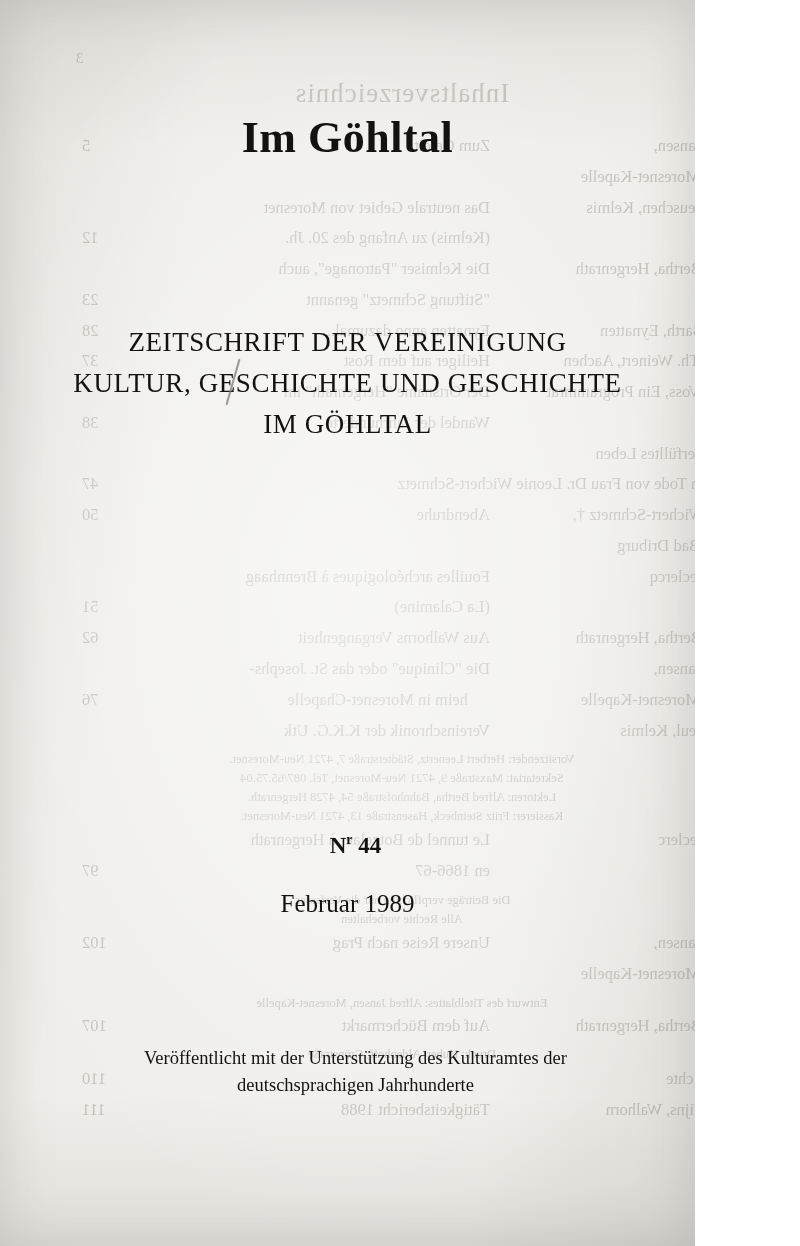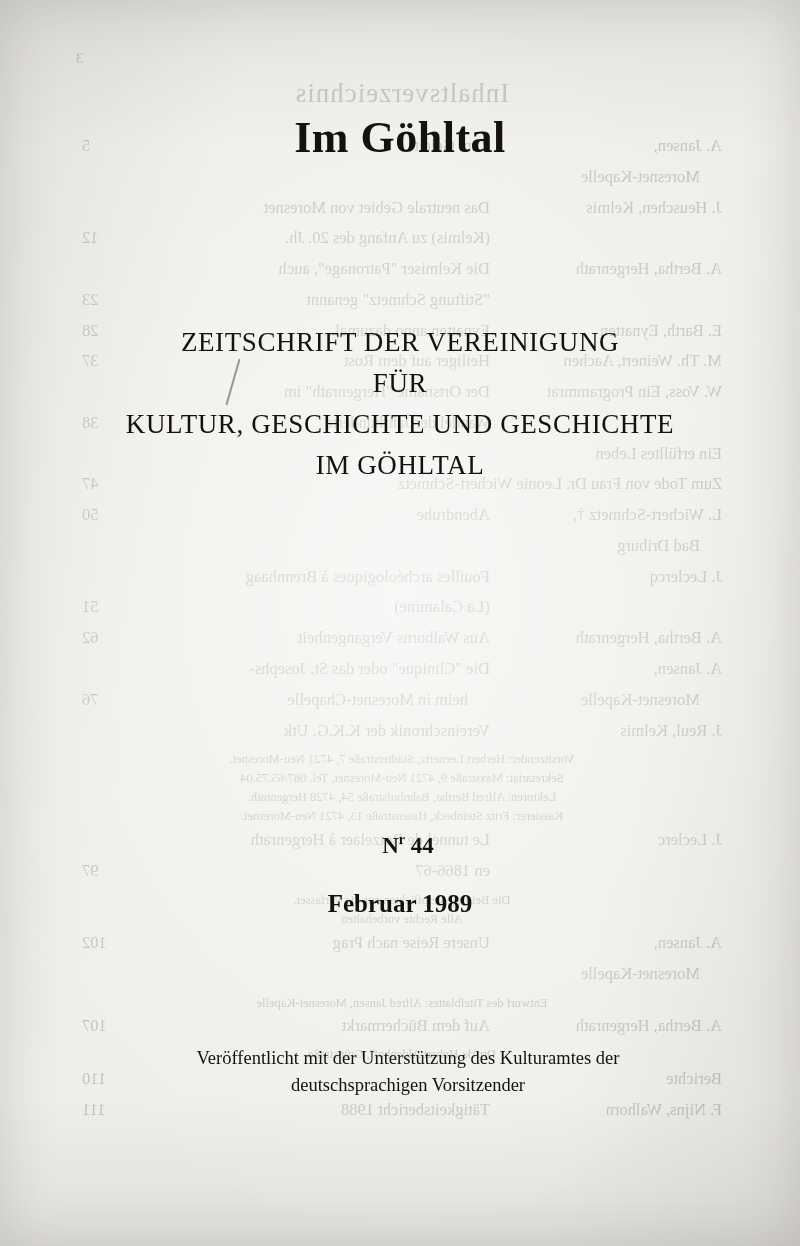--- a/index.html
+++ b/index.html
@@ -5,21 +5,21 @@
   html, body {
     margin: 0;
     padding: 0;
     background: #ffffff;
   }
   body {
     font-family: "Liberation Serif", serif;
   }
   .page {
     position: relative;
-    width: 800px;
+    width: 695px;
     height: 1246px;
     background: #efeeea;
     overflow: hidden;
   }
   
   .paper-tone {
     position: absolute;
     inset: 0;
     background:
       radial-gradient(ellipse 85% 75% at 50% 48%, rgba(255,255,255,0.55) 0%, rgba(255,255,255,0.0) 70%),
@@ -114,21 +114,21 @@
     font-size: 14px;
     vertical-align: super;
     font-weight: bold;
   }
   .issue-date {
     position: absolute;
     top: 890px;
     left: 0; right: 0;
     text-align: center;
     font-size: 25px;
-    font-weight: bold;
+    font-weight: normal;
   }
   .support-note {
     position: absolute;
     top: 1045px;
     left: 106px;
     right: 90px;
     text-align: center;
     font-size: 18.5px;
     line-height: 1.45;
   }
@@ -326,33 +326,32 @@
     </div>
   </div>
 
   <div class="paper-tone"></div>
 
   <div class="front">
     <div class="main-title">Im Göhltal</div>
 
     <div class="subtitle-block">
       <span class="ln">ZEITSCHRIFT DER VEREINIGUNG</span>
-      <span class="ln">FÜR</span>
       <span class="ln">KULTUR, GESCHICHTE UND GESCHICHTE</span>
       <span class="ln">IM GÖHLTAL</span>
     </div>
 
     <div class="pen-mark"></div>
 
     <div class="issue-no">
       <span>N<sup>r</sup> 44</span>
     </div>
 
     <div class="issue-date">Februar 1989</div>
 
     <div class="support-note">
       <span class="ln">Veröffentlicht mit der Unterstützung des Kulturamtes der</span>
-      <span class="ln">deutschsprachigen Vorsitzender</span>
+      <span class="ln">deutschsprachigen Jahrhunderte</span>
     </div>
   </div>
 
   <div class="edge-shadow"></div>
 </div>
 
 </body></html>

